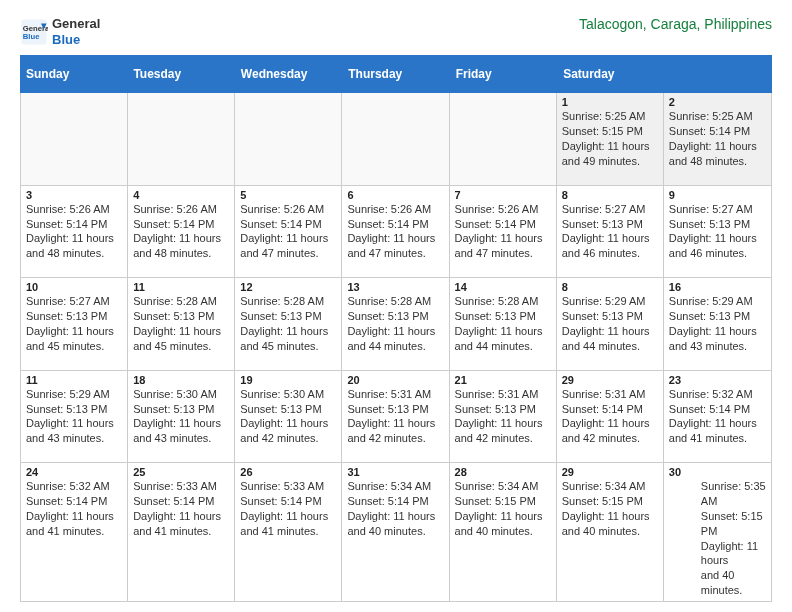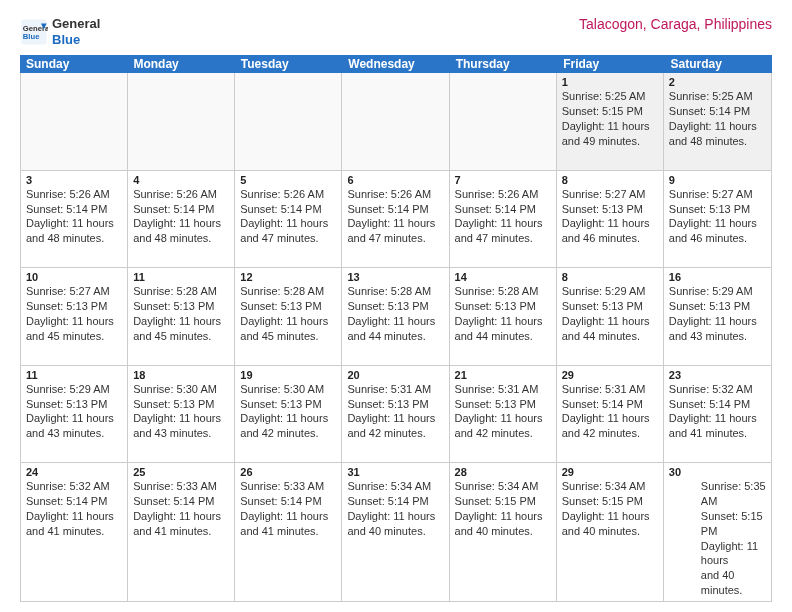--- a/index.html
+++ b/index.html
@@ -42,37 +42,37 @@
     .title-block {
       text-align: right;
     }
     .month-title {
       font-size: 32px;
       font-weight: normal;
       color: #333;
     }
     .location {
       font-size: 14px;
-      color: #be185d;
+      color: #15803d;
     }
     .calendar {
       flex: 1;
       display: flex;
       flex-direction: column;
     }
     .cal-header {
       display: grid;
       grid-template-columns: repeat(7, 1fr);
       background: #2a75c7;
     }
     .cal-header-cell {
       color: #fff;
       font-size: 12px;
       font-weight: bold;
-      padding: 2px 6px;
+      padding: 12px 6px;
       text-align: left;
     }
     .cal-row {
       display: grid;
       grid-template-columns: repeat(7, 1fr);
       flex: 1;
       border-bottom: 1px solid #ccc;
     }
     .cal-row:last-child {
       border-bottom: none;
@@ -132,21 +132,20 @@
       </div>
     </div>
     <div class="title-block">
       <div class="location">Talacogon, Caraga, Philippines</div>
     </div>
   </div>
 
   <div class="calendar">
     <div class="cal-header">
       <div class="cal-header-cell">Sunday</div>
-      <div class="cal-header-cell">Monday</div>
       <div class="cal-header-cell">Tuesday</div>
       <div class="cal-header-cell">Wednesday</div>
       <div class="cal-header-cell">Thursday</div>
       <div class="cal-header-cell">Friday</div>
       <div class="cal-header-cell">Saturday</div>
     </div>
     <div class="cal-grid-wrapper" id="cal-grid">
     <div class="cal-row">
           <div class="cal-cell empty"></div>
           <div class="cal-cell empty"></div>

